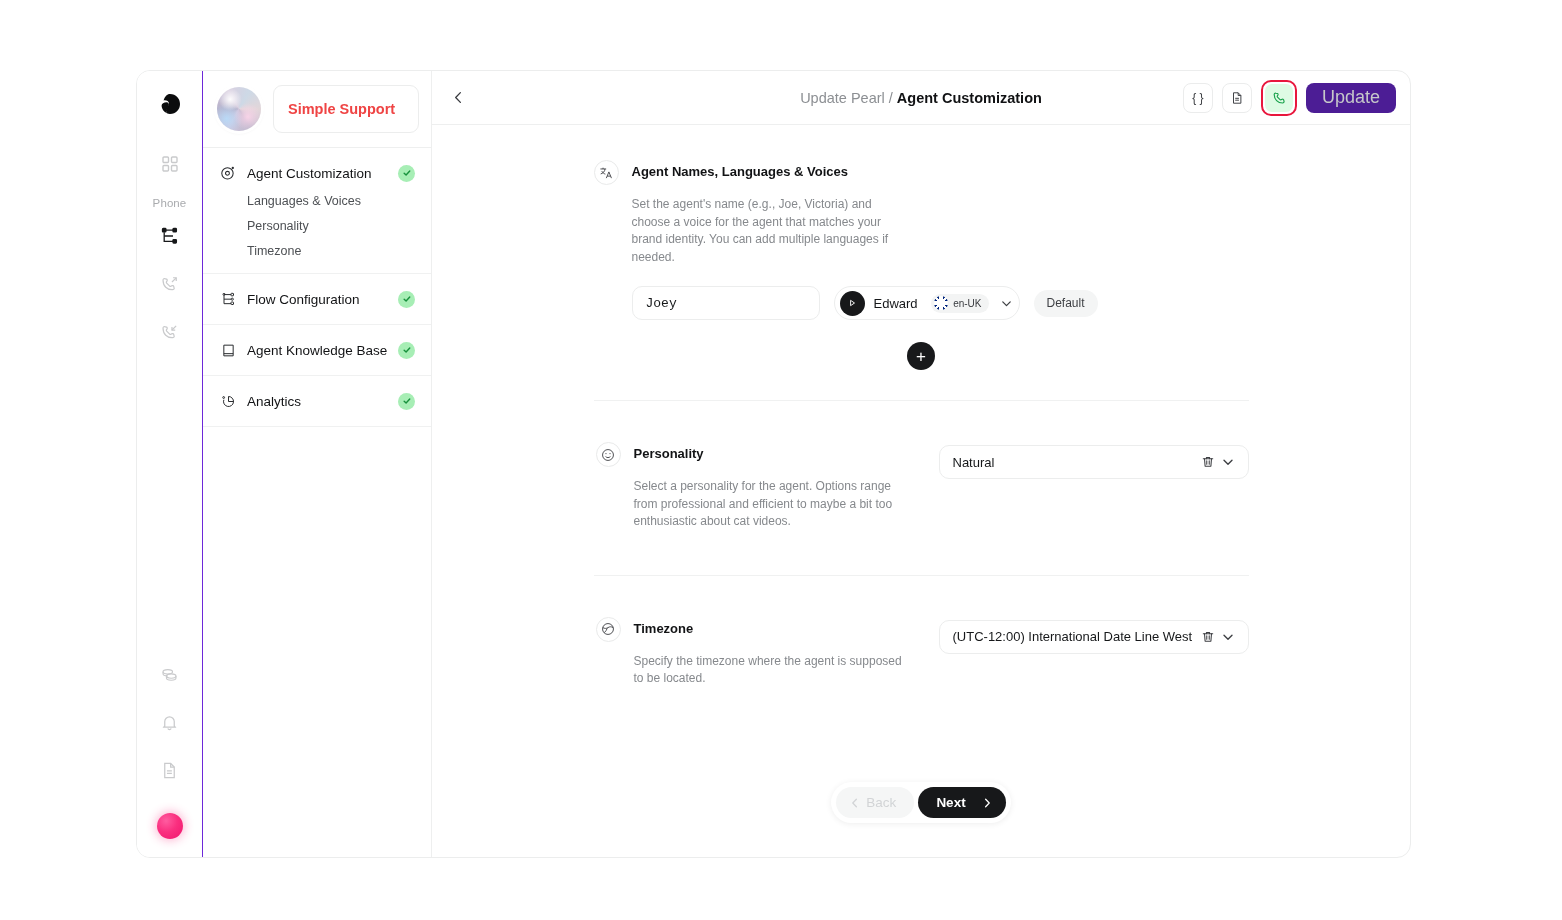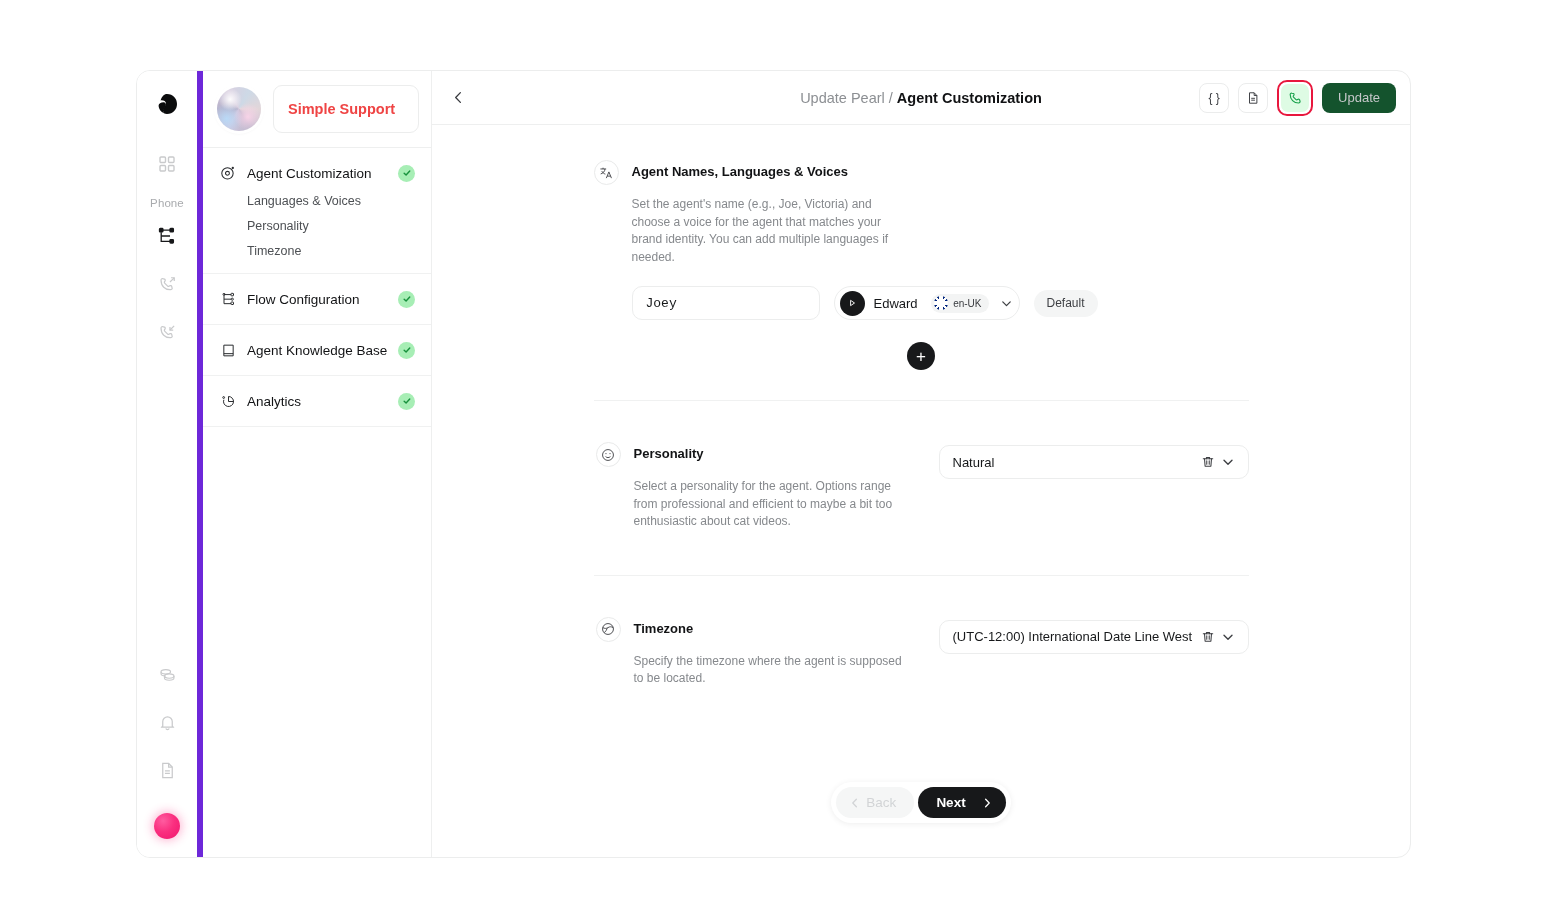--- a/index.html
+++ b/index.html
@@ -18,21 +18,21 @@
     border-radius: 14px;
     display: flex;
     overflow: hidden;
   }
 
   
   .rail {
     width: 66px;
     flex: 0 0 66px;
     background: #ffffff;
-    border-right: 6px solid #6d28d9;
+    border-right: 1px solid #6d28d9;
     display: flex;
     flex-direction: column;
     align-items: center;
     padding-top: 16px;
     padding-bottom: 18px;
     justify-content: flex-end;
   }
   .rail-logo {
     width: 34px; height: 34px;
     display: flex; align-items: center; justify-content: center;
@@ -164,23 +164,23 @@
   .call-btn {
     width: 28px; height: 28px;
     border-radius: 7px;
     background: #defbe4;
     display: flex; align-items: center; justify-content: center;
     color: #17a14a; cursor: pointer;
   }
   .update-btn {
     height: 30px; padding: 0 16px;
     border-radius: 8px;
-    background: #14532d;
+    background: #4c1d95;
     color: #c6c8ca;
-    font-size: 13px;
+    font-size: 18px;
     display: flex; align-items: center;
     cursor: default;
   }
 
   .content {
     flex: 1 1 auto;
     overflow: hidden;
     position: relative;
     padding-top: 38px;
   }

